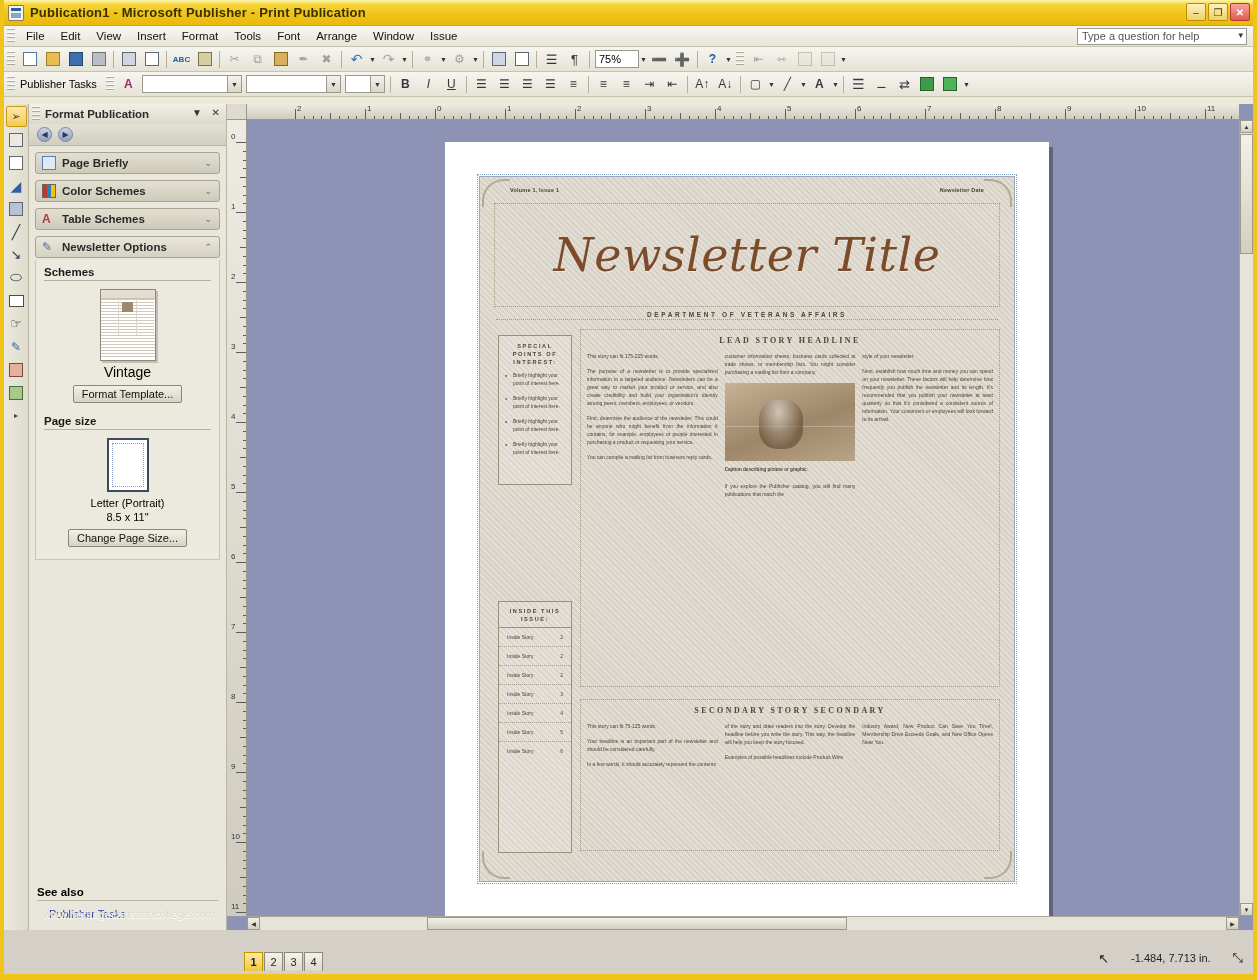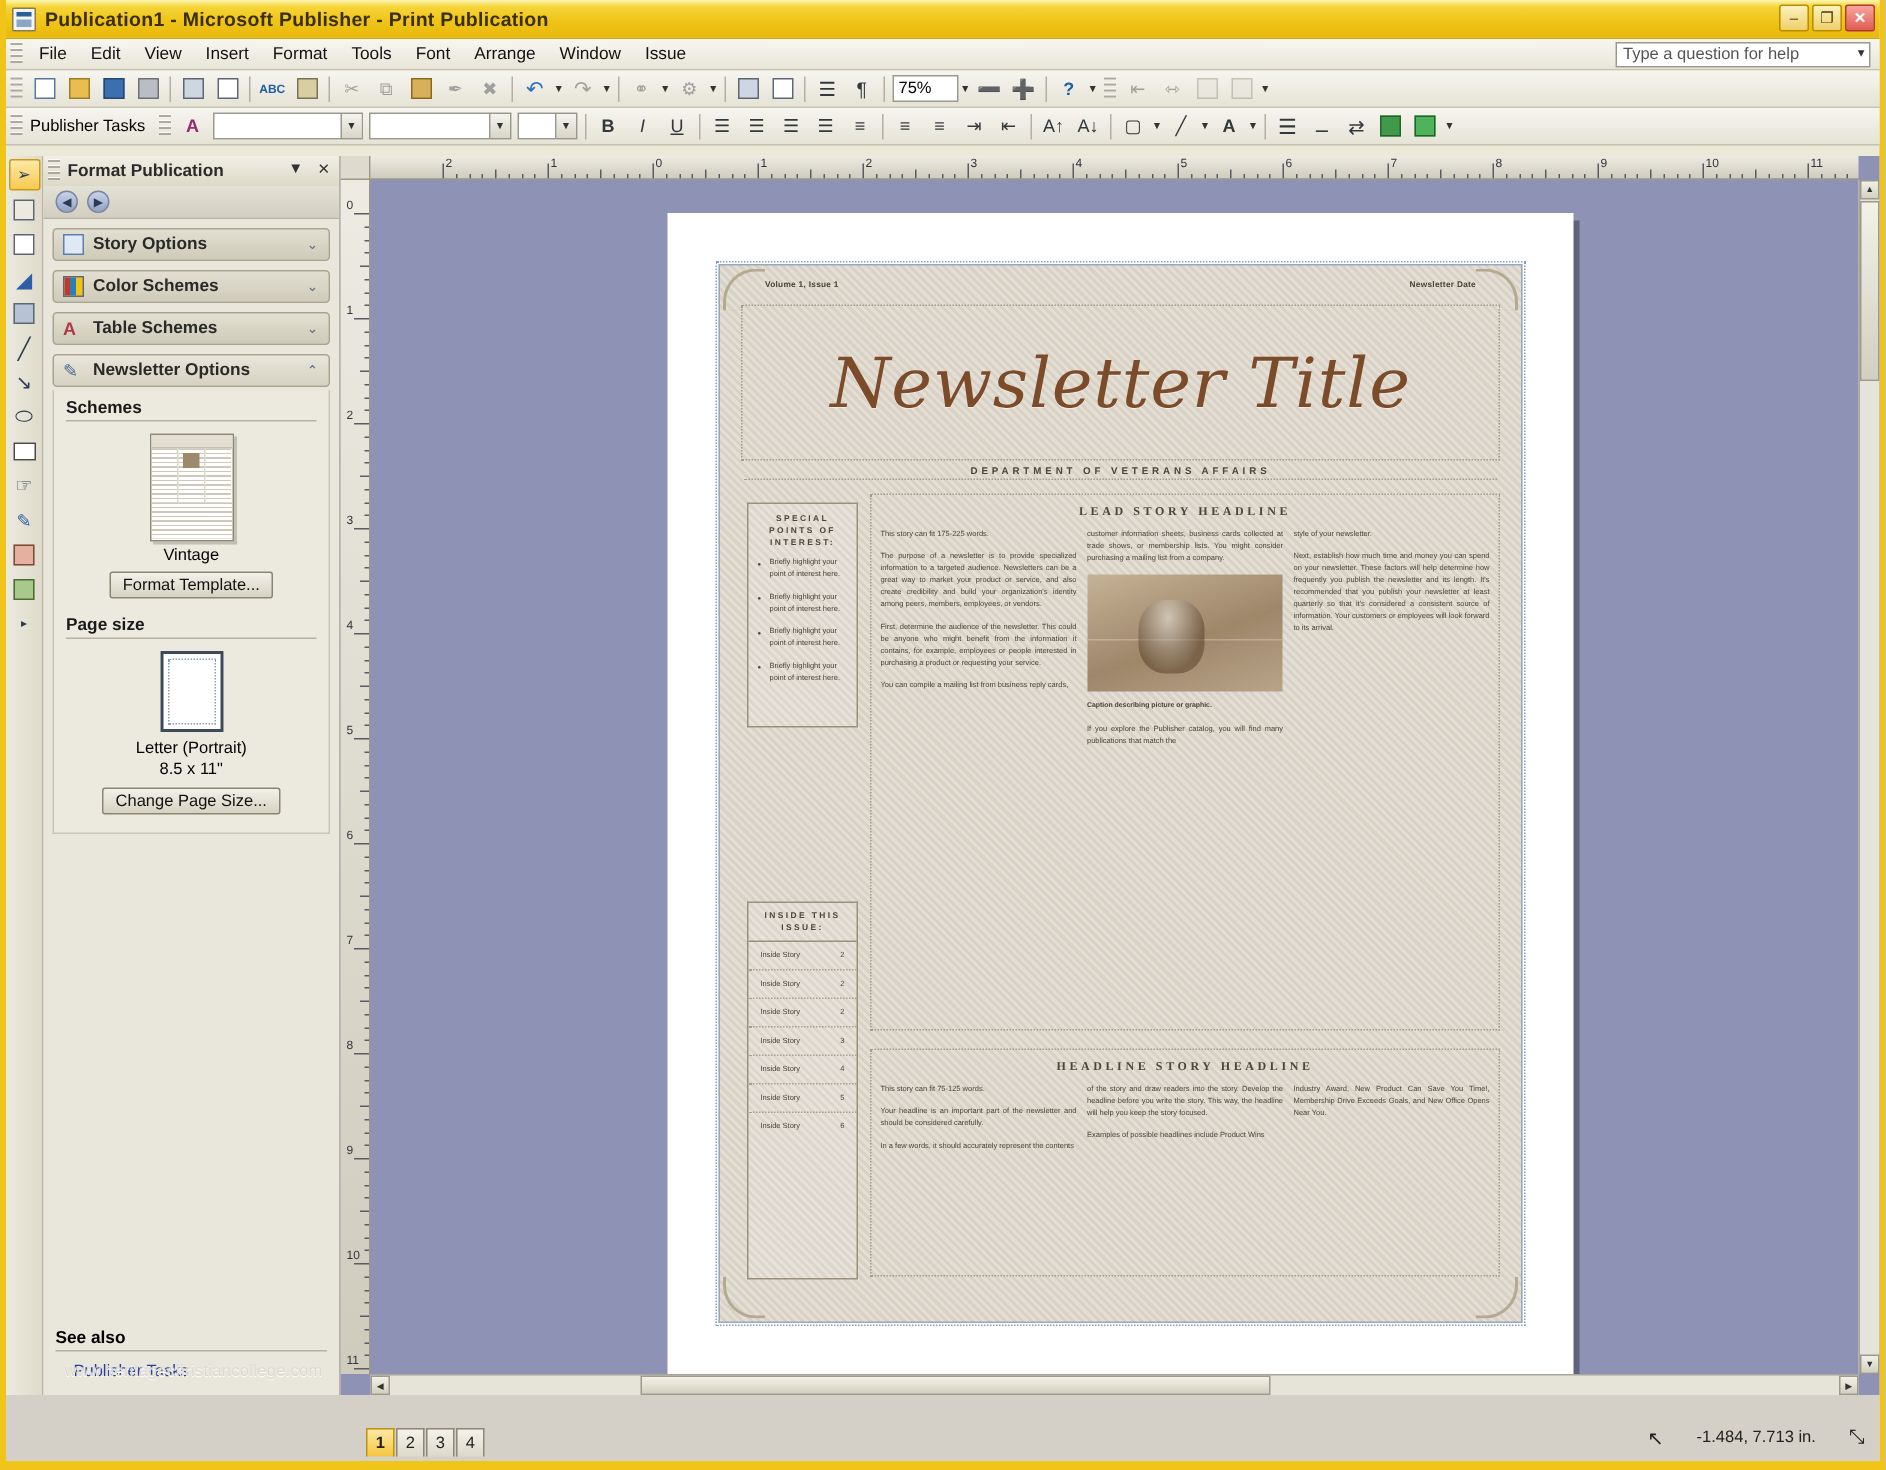--- a/index.html
+++ b/index.html
@@ -95,21 +95,21 @@
   .acc.open{background:linear-gradient(to bottom,#e8e5da,#d6d2c2);}
   .panelbody{border:1px solid #cac6b6;border-top:none;background:#eceadf;padding:6px 8px 12px 8px;margin:-4px 0 8px 0;}
   .sec-title{font-size:11.5px;font-weight:bold;color:#1a1a1a;border-bottom:1px solid #b6b2a2;padding-bottom:2px;margin-bottom:8px;}
   .thumbwrap{display:flex;flex-direction:column;align-items:center;}
   .thumb{width:56px;height:72px;background:#fff;border:1px solid #8d8875;box-shadow:2px 2px 0 rgba(0,0,0,.18);}
   .thumb .tt{height:9px;background:#e4ded2;border-bottom:1px solid #c9c1b0;}
   .thumb .tb1{display:flex;height:36px;}
   .thumb .tcol{flex:1;border-right:1px solid #ddd7ca;background:repeating-linear-gradient(to bottom,#cfc8ba 0 1px,transparent 1px 3px);}
   .thumb .timg{height:10px;background:#9c8b6a;margin:3px;}
   .thumb .tb2{height:24px;background:repeating-linear-gradient(to bottom,#cfc8ba 0 1px,transparent 1px 3px);}
-  .thumb-cap{font-size:11px;margin-top:3px;}
+  .thumb-cap{font-size:14px;margin-top:3px;}
   .pbtn{margin-top:5px;padding:2px 8px;font-size:11px;border:1px solid #8a8674;border-radius:2px;
         background:linear-gradient(to bottom,#f2f0e8,#d7d3c3);color:#111;}
   .pagepreview{width:42px;height:54px;border:2px solid #3d4a5c;background:#fff;position:relative;margin:4px auto 4px auto;}
   .pagepreview:after{content:"";position:absolute;inset:3px;border:1px dotted #8aa0c0;}
   .psize-cap{font-size:11px;text-align:center;line-height:14px;}
   .seealso{padding:0 8px;}
   .seealso .sa-t{font-size:11.5px;font-weight:bold;border-bottom:1px solid #b6b2a2;padding-bottom:2px;}
   .seealso .sa-l{font-size:11px;color:#2b3f9e;margin-top:7px;padding-left:12px;}
   .watermark{position:absolute;left:10px;bottom:10px;width:180px;text-align:center;
              font-size:11px;color:#dcd9cf;text-shadow:0 1px 0 #fff;letter-spacing:.2px;}
@@ -388,21 +388,21 @@
       <div class="tp-nav">
         <div class="navcirc">◀</div>
         <div class="navcirc">▶</div>
       </div>
 
       <div class="tp-scroll">
         <div class="acc">
           <span class="ai">
               <span class="icon-sq" style="background:#dfe9f6;border-color:#5b7fae"></span>
             </span>
-          <span class="alabel">Story Options</span>
+          <span class="alabel">Page Briefly</span>
           <span class="achev">⌄</span>
         </div>
         <div class="acc">
           <span class="ai">
               <span class="icon-sq" style="background:linear-gradient(90deg,#c0392b 33%,#2980b9 33% 66%,#f1c40f 66%);border-color:#666"></span>
             </span>
           <span class="alabel">Color Schemes</span>
           <span class="achev">⌄</span>
         </div>
         <div class="acc">
@@ -761,21 +761,21 @@
                   <p>If you explore the Publisher catalog, you will find many publications that match the</p>
                 </div>
                 <div class="bodytxt" style="width:33%">
                   <p>style of your newsletter.</p>
                   <p>Next, establish how much time and money you can spend on your newsletter. These factors will help determine how frequently you publish the newsletter and its length. It's recommended that you publish your newsletter at least quarterly so that it's considered a consistent source of information. Your customers or employees will look forward to its arrival.</p>
                 </div>
               </div>
             </div>
 
             <div class="dashframe" style="left:100px;right:14px;top:522px;height:152px">
-              <div class="storyhead" style="padding-top:6px">HEADLINE STORY HEADLINE</div>
+              <div class="storyhead" style="padding-top:6px">SECONDARY STORY SECONDARY</div>
               <div style="display:flex;gap:7px;padding:7px 6px 0 6px;">
                 <div class="bodytxt" style="width:33%">
                   <p>This story can fit 75-125 words.</p>
                   <p>Your headline is an important part of the newsletter and should be considered carefully.</p>
                   <p>In a few words, it should accurately represent the contents</p>
                 </div>
                 <div class="bodytxt" style="width:33%">
                   <p>of the story and draw readers into the story. Develop the headline before you write the story. This way, the headline will help you keep the story focused.</p>
                   <p>Examples of possible headlines include Product Wins</p>
                 </div>

